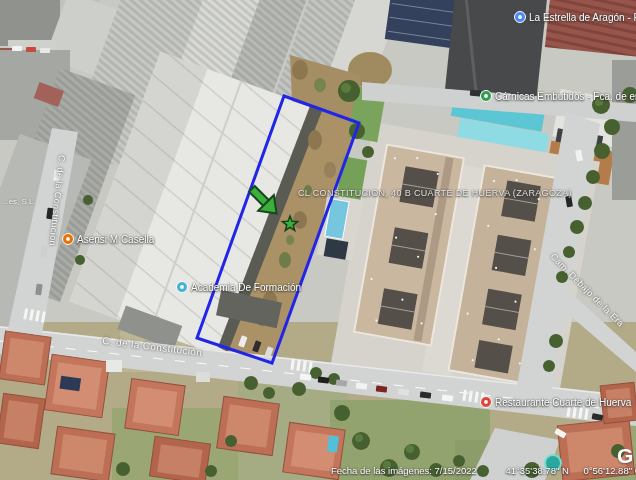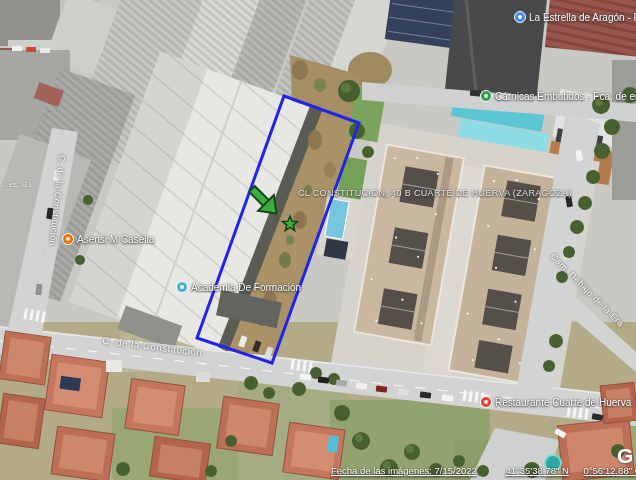--- a/index.html
+++ b/index.html
@@ -11,25 +11,25 @@
        font-size:10px;color:#fff;
        text-shadow:0 0 2px rgba(50,50,50,.95),0 1px 2px rgba(50,50,50,.9);}
   .poi svg{flex:0 0 auto;}
   .street{position:absolute;white-space:nowrap;font-size:10px;color:#fbfbf8;letter-spacing:.4px;
        text-shadow:0 0 2px rgba(95,95,95,.95),0 0 3px rgba(95,95,95,.8);}
   .parcel-label{position:absolute;left:281px;top:188px;font-size:9px;letter-spacing:.35px;
        color:rgba(252,252,252,.85);white-space:nowrap;
        text-shadow:0 1px 2px rgba(45,45,45,.85),0 0 2px rgba(45,45,45,.7);margin-left:17px;}
   .attr{position:absolute;top:465px;left:331px;font-size:9.5px;color:#fff;white-space:nowrap;
        text-shadow:0 1px 2px rgba(40,40,40,.95),0 0 2px rgba(40,40,40,.8);}
-  .attr span{margin-right:0;text-decoration:underline;}
+  .attr span{margin-right:0;}
   .attr .sp-lg{margin-left:26px;} .attr .sp-md{margin-left:12px;}
   .gwm{position:absolute;left:617px;top:444px;font-size:21px;font-weight:bold;color:#fff;
        text-shadow:0 1px 2px rgba(60,60,60,.7);}
-  .tiny{position:absolute;left:2px;top:180px;font-size:8px;color:#f4f4f1;
+  .tiny{position:absolute;left:2px;top:197px;font-size:8px;color:#f4f4f1;
        text-shadow:0 0 2px rgba(80,80,80,.9);text-align:center;}
 </style>
 </head>
 <body>
 
 <div class="stage">
 
 <svg class="scene" width="636" height="480" viewBox="0 0 636 480">
   <defs>
     <pattern id="ribs" width="6" height="6" patternUnits="userSpaceOnUse" patternTransform="rotate(110)">

